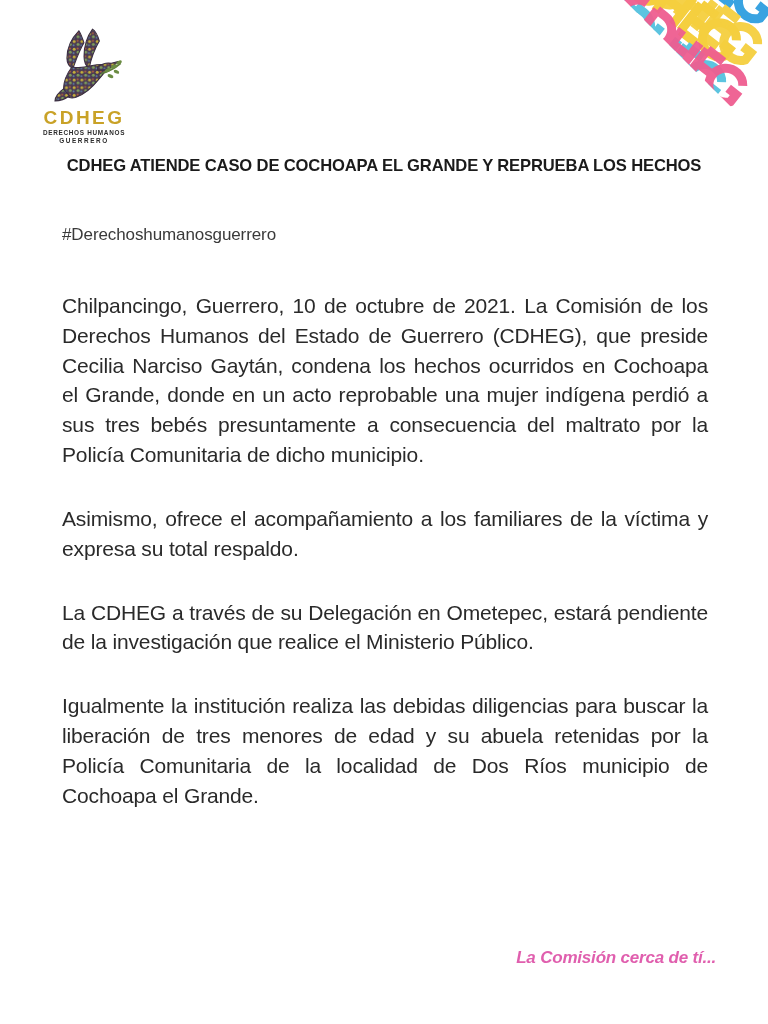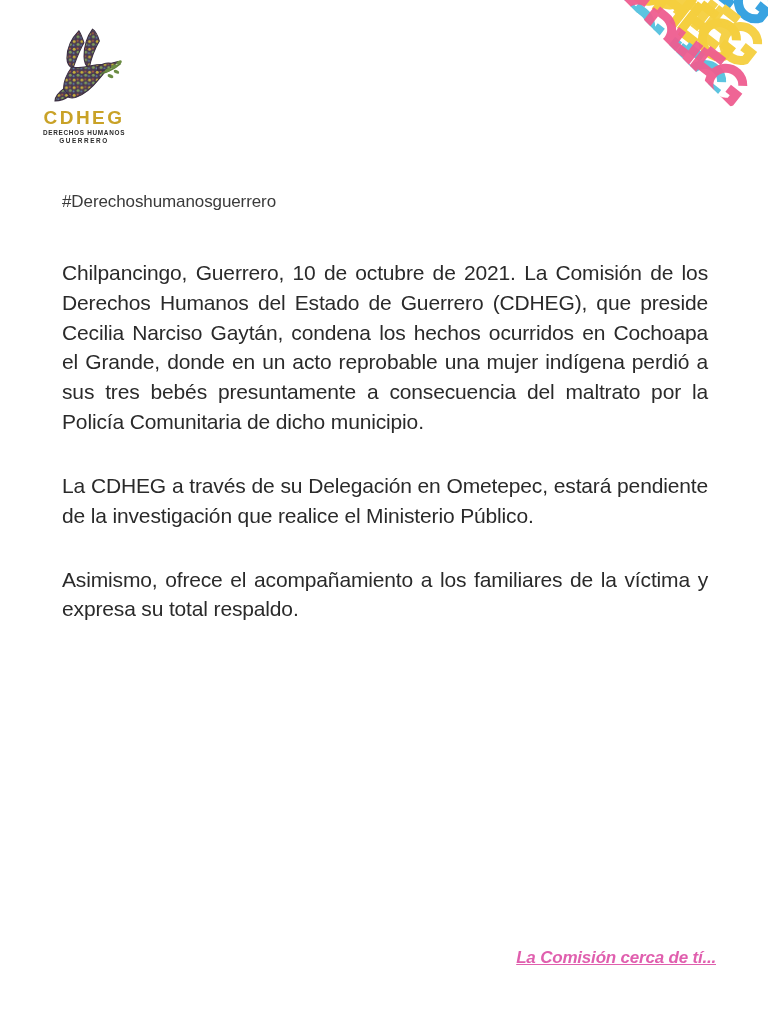--- a/index.html
+++ b/index.html
@@ -90,21 +90,21 @@
     font-size: 16.6px;
     letter-spacing: -0.15px;
     color: #1b1b1b;
     white-space: nowrap;
   }
 
   
   .content {
     position: absolute;
     left: 62px;
-    top: 192px;
+    top: 225px;
     width: 646px;
   }
   .hashtag {
     font-family: "Liberation Sans", sans-serif;
     font-size: 17px;
     color: #3a3a3a;
     letter-spacing: -0.1px;
     margin-bottom: 46px;
   }
   .para {
@@ -124,21 +124,20 @@
     position: absolute;
     right: 52px;
     top: 948px;
     font-family: "Liberation Sans", sans-serif;
     font-style: italic;
     font-weight: bold;
     font-size: 17px;
     color: #e05fae;
     letter-spacing: -0.2px;
     white-space: nowrap;
-    text-decoration: underline;
   }
 </style>
 </head>
 <body>
 
 <div class="page">
 
   <div class="corner-deco">
     <svg width="186" height="144" viewBox="0 0 186 144" xmlns="http://www.w3.org/2000/svg" aria-hidden="true">
       <defs>
@@ -231,24 +230,26 @@
       <ellipse cx="85" cy="50" rx="4" ry="2.1" fill="#6b8c42" transform="rotate(-28 85 50)"></ellipse>
       <ellipse cx="91" cy="45" rx="3.6" ry="2" fill="#6b8c42" transform="rotate(-28 91 45)"></ellipse>
       <ellipse cx="81" cy="61" rx="3.6" ry="2" fill="#6b8c42" transform="rotate(22 81 61)"></ellipse>
       <ellipse cx="88" cy="56" rx="3.4" ry="1.9" fill="#6b8c42" transform="rotate(22 88 56)"></ellipse>
     </svg>
     <div class="logo-wordmark">CDHEG</div>
     <div class="logo-sub1">DERECHOS HUMANOS</div>
     <div class="logo-sub2">GUERRERO</div>
   </div>
 
+  <h1 class="headline">CDHEG ATIENDE CASO DE COCHOAPA EL GRANDE Y REPRUEBA LOS HECHOS</h1>
 
   <div class="content">
     <div class="hashtag">#Derechoshumanosguerrero</div>
 
     <p class="para">Chilpancingo, Guerrero, 10 de octubre de 2021. La Comisión de los Derechos Humanos del Estado de Guerrero (CDHEG), que preside Cecilia Narciso Gaytán, condena los hechos ocurridos en Cochoapa el Grande, donde en un acto reprobable una mujer indígena perdió a sus tres bebés presuntamente a consecuencia del maltrato por la Policía Comunitaria de dicho municipio.</p>
+    <p class="para">Asimismo, ofrece el acompañamiento a los familiares de la víctima y expresa su total respaldo.</p>
     <p class="para">La CDHEG a través de su Delegación en Ometepec, estará pendiente de la investigación que realice el Ministerio Público.</p>
-    <p class="para">Asimismo, ofrece el acompañamiento a los familiares de la víctima y expresa su total respaldo.</p>
+    <p class="para">Igualmente la institución realiza las debidas diligencias para buscar la liberación de tres menores de edad y su abuela retenidas por la Policía Comunitaria de la localidad de Dos Ríos municipio de Cochoapa el Grande.</p>
   </div>
 
   <div class="slogan">La Comisión cerca de tí...</div>
 
 </div>
 
 </body></html>

